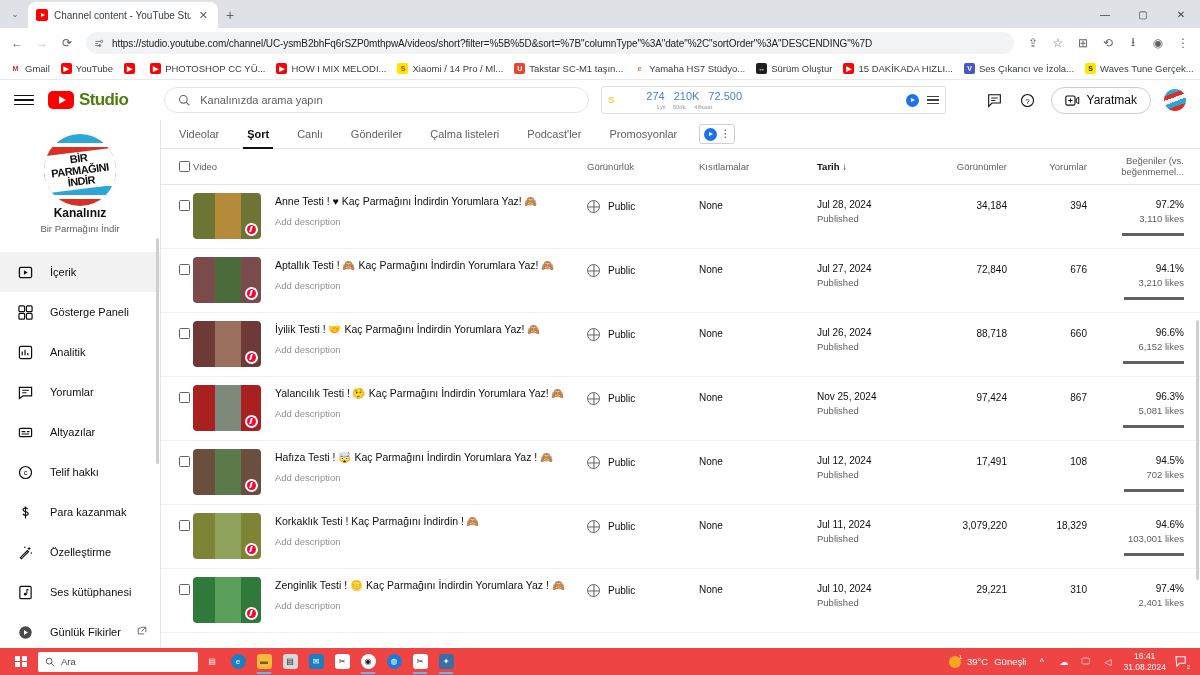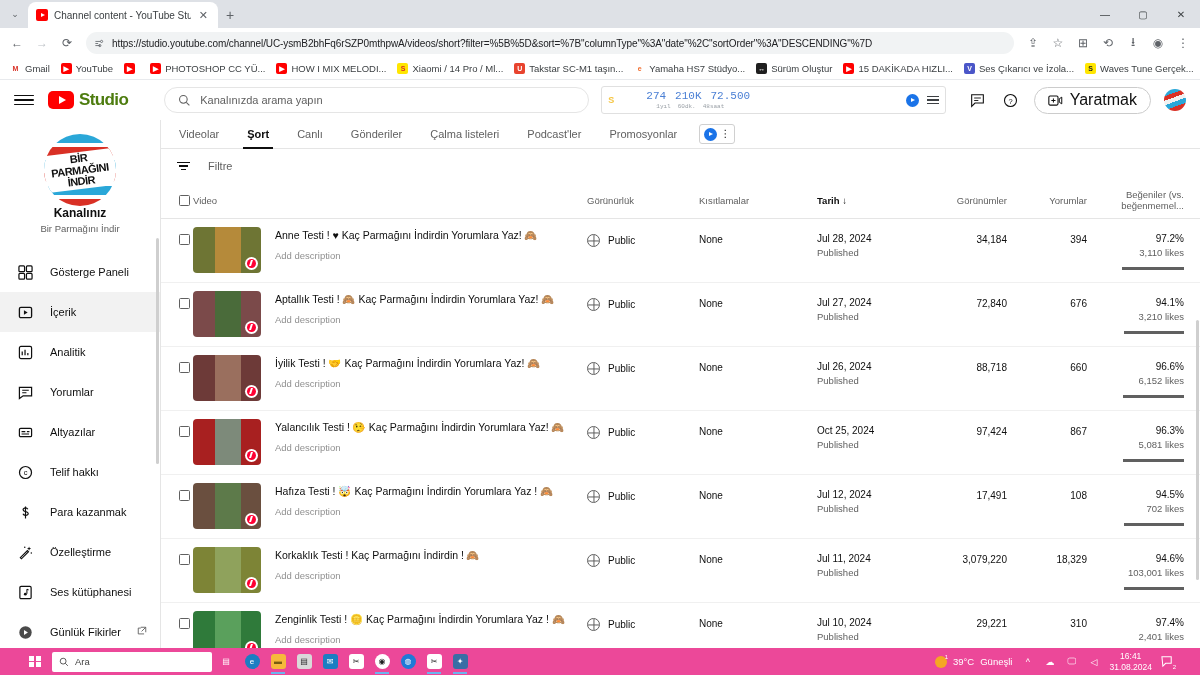--- a/index.html
+++ b/index.html
@@ -61,31 +61,31 @@
   .hamburger { width:20px;height:20px; display:flex;flex-direction:column;justify-content:center;gap:3px; margin-right:14px;}
   .hamburger i { display:block;height:1.4px;background:#0f0f0f;border-radius:1px;}
   .logo { display:flex; align-items:center; gap:5px; }
   .logo-play { width:26px;height:18px;background:#ff0000;border-radius:5px;display:flex;align-items:center;justify-content:center;}
   .logo-play::after{content:'';width:0;height:0;border-left:7px solid #fff;border-top:4.5px solid transparent;border-bottom:4.5px solid transparent;margin-left:2px;}
   .logo-text { font-size:17px; font-weight:bold; letter-spacing:-0.6px; color:#4d7c0f;}
   .st-search { margin-left:36px; width:425px; height:26px; background:#fff; border:1px solid #e5e5e5; border-radius:13px; display:flex; align-items:center; gap:9px; padding:0 13px;}
   .st-search .ph { font-size:11px; color:#606060;}
   .ext-widget { margin-left:12px; width:345px; height:28px; border:1px solid #e0e0e0; border-radius:3px; display:flex; align-items:center; padding:0 6px; }
   .ext-s { color:#f5c542; font-size:9px; font-weight:bold;}
-  .ext-nums { margin-left:32px; display:flex; flex-direction:column; line-height:1;font-family:Liberation Mono, monospace;}
+  .ext-nums { margin-left:32px; display:flex; flex-direction:column; line-height:1;}
   .ext-nums .top { display:flex; gap:9px; color:#4a7fd4; font-size:11px;}
   .ext-nums .bot { display:flex; gap:7px; color:#9aa0a6; font-size:6px; margin-top:2px; padding-left:10px;}
   .ext-right { margin-left:auto; display:flex; align-items:center; gap:8px;}
   .ext-circ { width:13px;height:13px;border-radius:50%;background:#1a73e8;display:flex;align-items:center;justify-content:center;}
   .ext-circ::after{content:'';width:0;height:0;border-left:4px solid #fff;border-top:2.5px solid transparent;border-bottom:2.5px solid transparent;margin-left:1px;}
   .ext-bars{display:flex;flex-direction:column;gap:2px;}
   .ext-bars i{display:block;width:12px;height:1.4px;background:#3c4043;}
   .st-right { margin-left:auto; display:flex; align-items:center; gap:13px;}
   .icon-btn { width:20px;height:20px;display:flex;align-items:center;justify-content:center;color:#0f0f0f;}
-  .create-btn { height:27px; border:1px solid #ccc; border-radius:14px; display:flex;align-items:center;gap:7px;padding:0 13px; font-size:16px;}
+  .create-btn { height:27px; border:1px solid #ccc; border-radius:14px; display:flex;align-items:center;gap:7px;padding:0 13px; font-size:12px;}
   .avatar { width:22px;height:22px;border-radius:50%; background:linear-gradient(160deg,#2aa7d8 0%,#2aa7d8 25%,#d93025 25%,#d93025 40%,#f1f1f1 40%,#f1f1f1 55%,#2aa7d8 55%,#2aa7d8 72%,#d93025 72%,#d93025 100%); }
 
   
   .split { flex:1; display:flex; overflow:hidden;}
 
   
   .sidebar { width:160px; flex:0 0 160px; background:#fff; display:flex; flex-direction:column; padding-top:10px; position:relative;}
   .ch-block{ display:flex;flex-direction:column;align-items:center; padding:4px 0 14px;}
   .ch-avatar { width:72px;height:72px;border-radius:50%;
     background:repeating-linear-gradient(180deg,#2aa7d8 0px,#2aa7d8 9px,#ffffff 9px,#ffffff 13px,#d93025 13px,#d93025 22px,#ffffff 22px,#ffffff 26px);
@@ -151,21 +151,21 @@
   .datecell .d1{font-size:10px;color:#0f0f0f;}
   .datecell .d2{font-size:9.5px;color:#606060;margin-top:3px;}
   .numcell { padding-top:15px; font-size:10px; color:#0f0f0f; text-align:right;}
   .likecell { padding-top:14px; text-align:right;}
   .likecell .pct{font-size:10px;color:#0f0f0f;text-align:right;}
   .likecell .lk{font-size:9.5px;color:#606060;margin-top:3px;}
   .likebar{height:2.5px;background:#606060;margin-top:9px;margin-left:auto;}
   .main-scroll{position:absolute;right:1px;top:200px;width:3px;height:260px;background:#cfcfcf;border-radius:2px;}
 
   
-  .taskbar { height:27px; background:#ec4899; display:flex; align-items:center; padding:0 20px; gap:2px; flex:0 0 27px;}
+  .taskbar { height:27px; background:#ef4444; display:flex; align-items:center; padding:0 6px; gap:2px; flex:0 0 27px;}
   .tb-start{width:30px;height:27px;display:flex;align-items:center;justify-content:center;}
   .winlogo{display:grid;grid-template-columns:5px 5px;grid-template-rows:5px 5px;gap:1.5px;}
   .winlogo i{background:#fff;display:block;}
   .tb-search{width:160px;height:20px;background:#fff;border-radius:2px;display:flex;align-items:center;gap:6px;padding:0 7px;}
   .tb-search span{font-size:9.5px;color:#444;}
   .tb-ico{width:24px;height:24px;display:flex;align-items:center;justify-content:center;border-radius:3px;position:relative;}
   .tb-ico .sq{width:15px;height:15px;border-radius:3px;display:flex;align-items:center;justify-content:center;font-size:8px;color:#fff;}
   .tb-ico.act::after{content:'';position:absolute;bottom:0;left:5px;right:5px;height:2px;background:#6cb4ee;}
   .tray{margin-left:auto;display:flex;align-items:center;gap:9px;padding-right:6px;color:#fff;}
   .tray-w{display:flex;align-items:center;gap:6px;font-size:9.5px;}
@@ -341,39 +341,39 @@
       <div class="sidebar">
         <div class="ch-block">
           <div class="ch-avatar">
             <div class="lbl">BİR PARMAĞINI İNDİR</div>
           </div>
           <div class="ch-name">Kanalınız</div>
           <div class="ch-sub">Bir Parmağını İndir</div>
         </div>
 
         <div class="nav">
+          <div class="nav-item active">
+            <span class="nav-ico">
+                <svg width="15" height="15" viewBox="0 0 16 16">
+                  <rect x="1.5" y="2.5" width="13" height="11" rx="1.6" fill="none" stroke="#0f0f0f" stroke-width="1.4"></rect>
+                  <path d="M6.3 5.6l4 2.4-4 2.4z" fill="#0f0f0f"></path>
+                </svg>
+              </span>
+            <span class="label">İçerik</span>
+          </div>
           <div class="nav-item">
             <span class="nav-ico">
                 <svg width="15" height="15" viewBox="0 0 16 16">
                   <rect x="1" y="1" width="6" height="6" rx="1" fill="none" stroke="#0f0f0f" stroke-width="1.3"></rect>
                   <rect x="9" y="1" width="6" height="6" rx="1" fill="none" stroke="#0f0f0f" stroke-width="1.3"></rect>
                   <rect x="1" y="9" width="6" height="6" rx="1" fill="none" stroke="#0f0f0f" stroke-width="1.3"></rect>
                   <rect x="9" y="9" width="6" height="6" rx="1" fill="none" stroke="#0f0f0f" stroke-width="1.3"></rect>
                 </svg>
               </span>
             <span class="label">Gösterge Paneli</span>
-          </div>
-          <div class="nav-item active">
-            <span class="nav-ico">
-                <svg width="15" height="15" viewBox="0 0 16 16">
-                  <rect x="1.5" y="2.5" width="13" height="11" rx="1.6" fill="none" stroke="#0f0f0f" stroke-width="1.4"></rect>
-                  <path d="M6.3 5.6l4 2.4-4 2.4z" fill="#0f0f0f"></path>
-                </svg>
-              </span>
-            <span class="label">İçerik</span>
           </div>
           <div class="nav-item">
             <span class="nav-ico">
                 <svg width="15" height="15" viewBox="0 0 16 16">
                   <rect x="1.5" y="1.5" width="13" height="13" rx="1.6" fill="none" stroke="#0f0f0f" stroke-width="1.3"></rect>
                   <path d="M4.5 11V7M7.5 11V5M10.5 11V8.5" stroke="#0f0f0f" stroke-width="1.3"></path>
                 </svg>
               </span>
             <span class="label">Analitik</span>
           </div>
@@ -463,28 +463,20 @@
           <div class="tab-i">Gönderiler</div>
           <div class="tab-i">Çalma listeleri</div>
           <div class="tab-i">Podcast'ler</div>
           <div class="tab-i">Promosyonlar</div>
           <div class="tab-chip">
             <span class="chip-circ"></span>
             <span class="chip-dots">⋮</span>
           </div>
         </div>
 
-        <div class="filterbar">
-          <div class="filter-ico">
-              <i></i>
-              <i></i>
-              <i></i>
-            </div>
-          <div class="filter-ph">Filtre</div>
-        </div>
 
         <table class="vt">
           <thead>
             <tr>
               <th class="c-chk">
                 <div class="chkbox" style="margin-top:0"></div>
               </th>
               <th class="c-video">Video</th>
               <th class="c-vis">Görünürlük</th>
               <th class="c-res">Kısıtlamalar</th>
@@ -661,21 +653,21 @@
                   <div class="vis-cell">
                     <span class="globe"></span>
                     <span>Public</span>
                   </div>
                 </td>
               <td class="c-res">
                   <div class="plaincell">None</div>
                 </td>
               <td class="c-date">
                   <div class="datecell">
-                    <div class="d1">Oct 25, 2024</div>
+                    <div class="d1">Nov 25, 2024</div>
                     <div class="d2">Published</div>
                   </div>
                 </td>
               <td class="c-views">
                   <div class="numcell">97,424</div>
                 </td>
               <td class="c-com">
                   <div class="numcell">867</div>
                 </td>
               <td class="c-likes">

